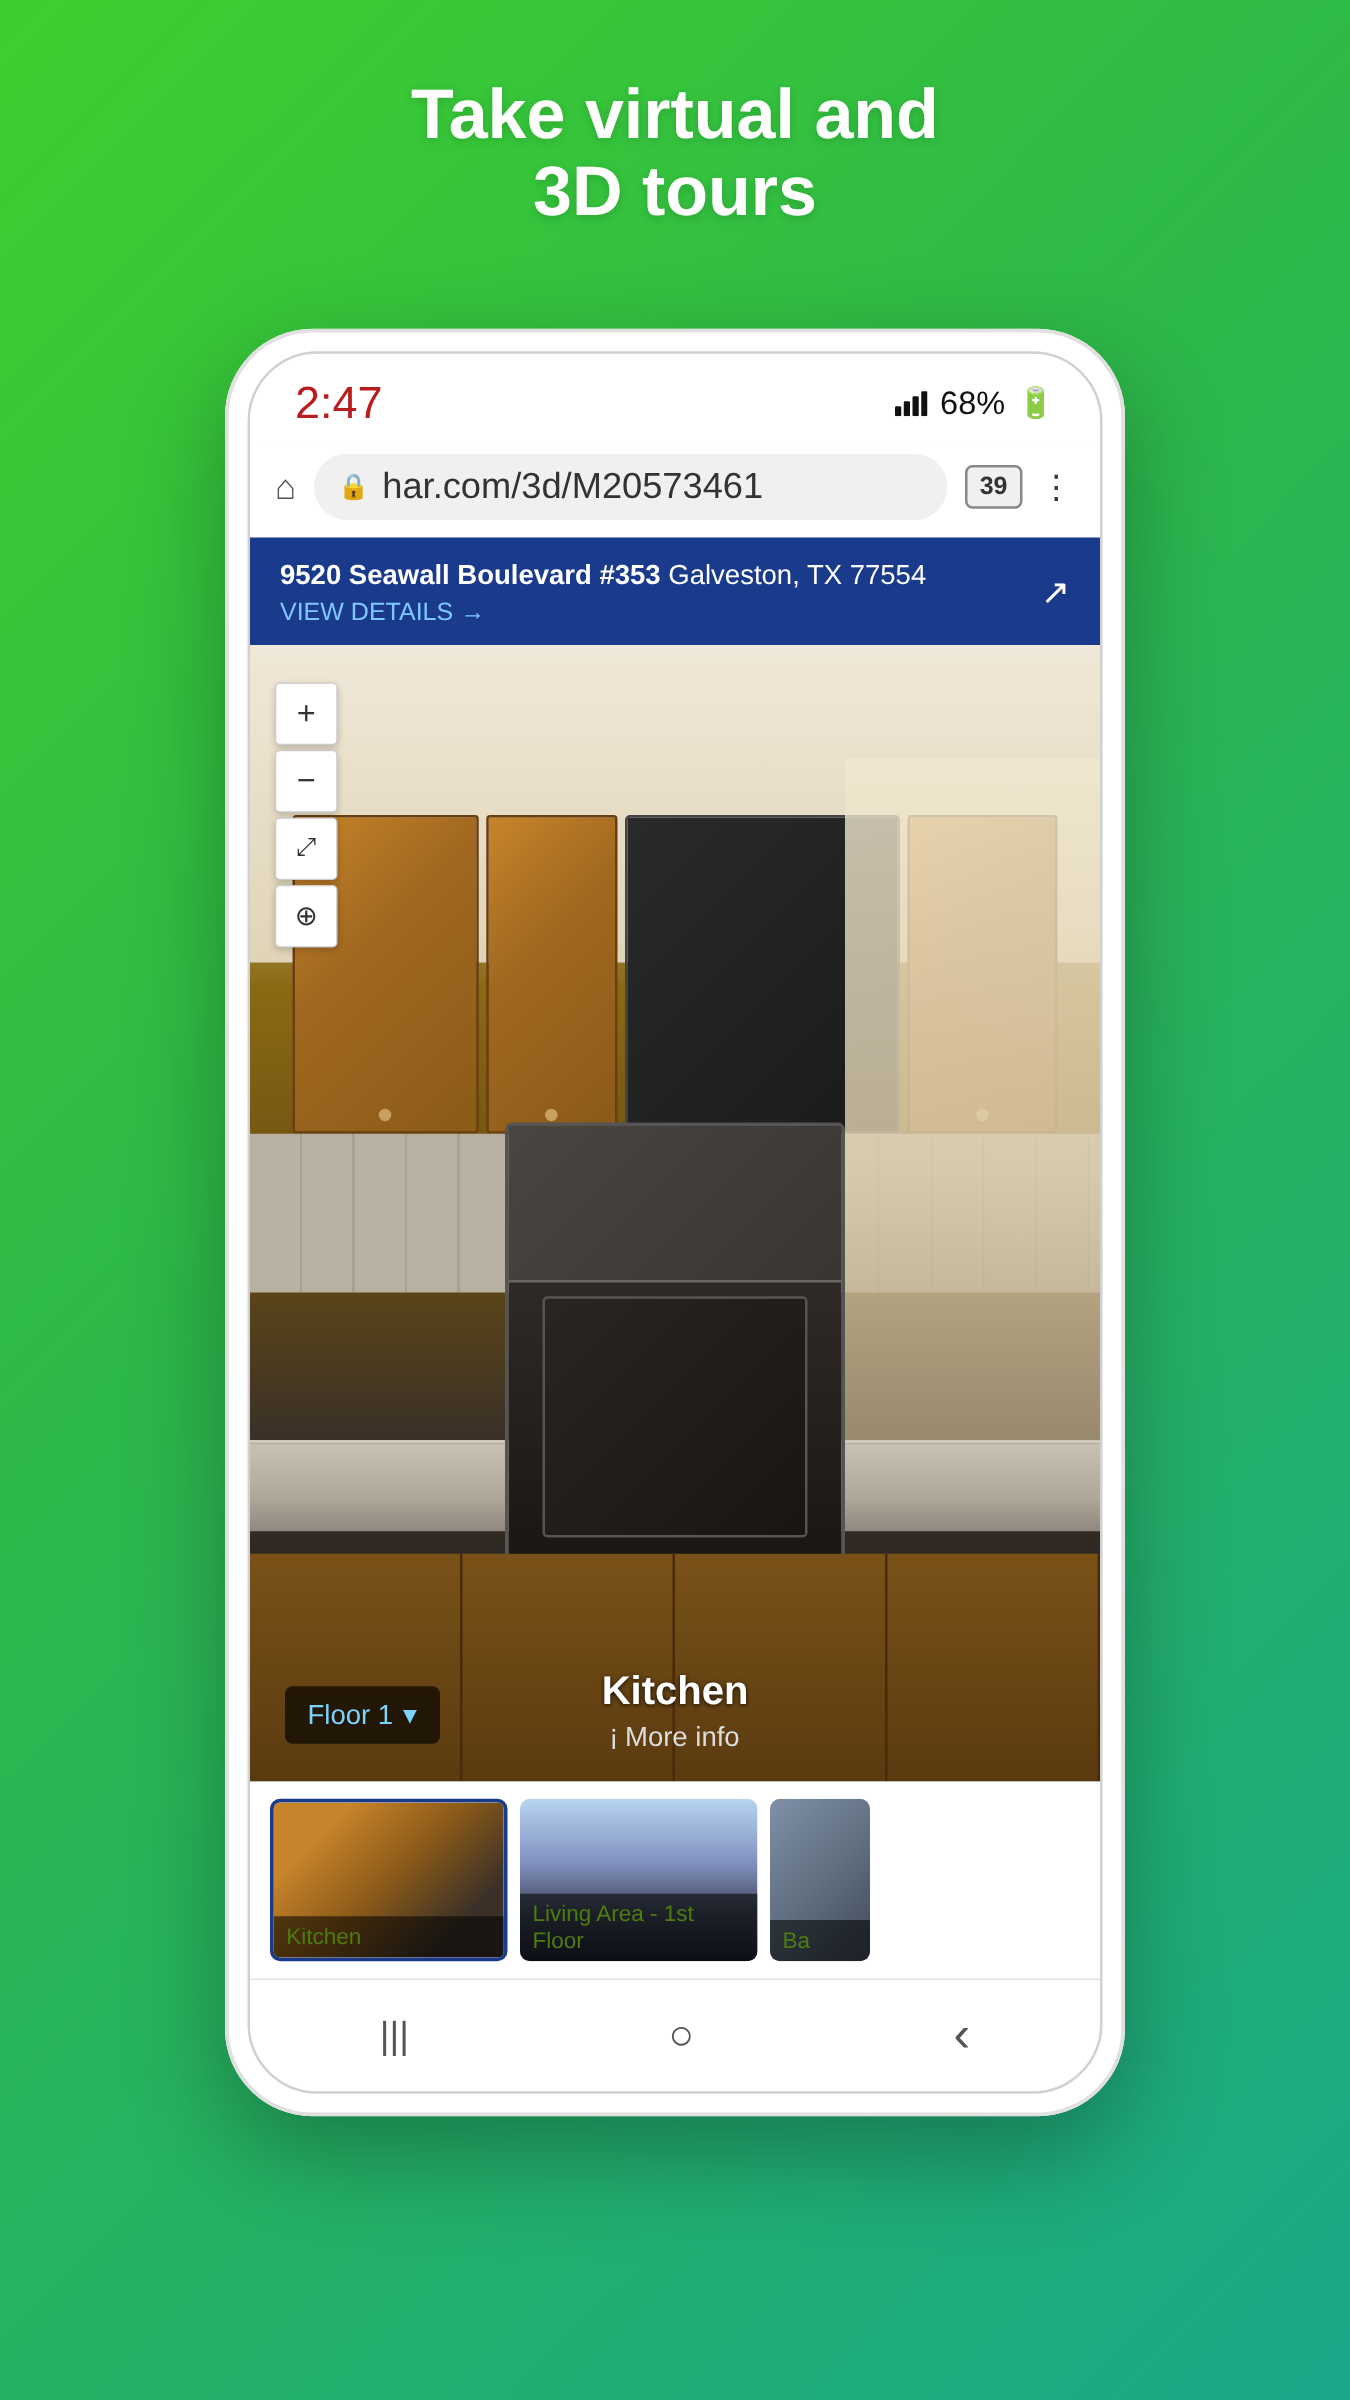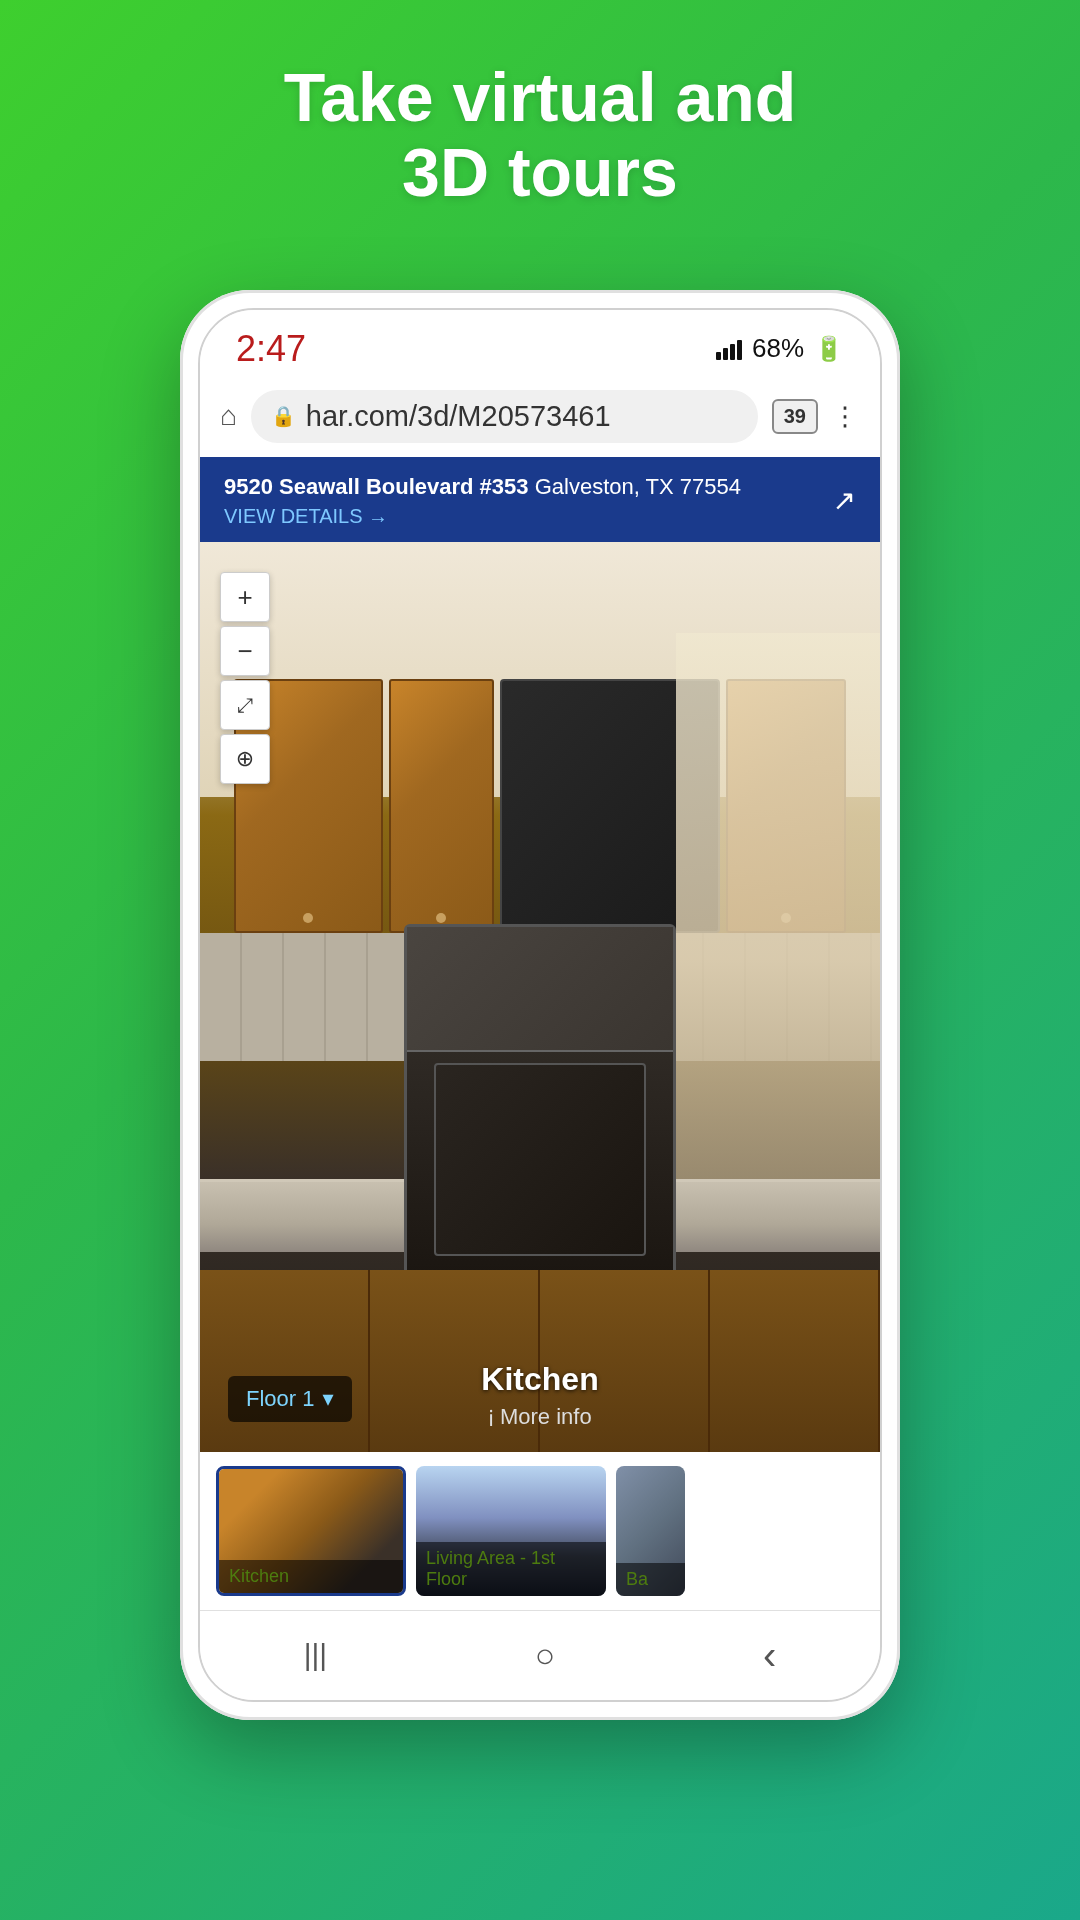--- a/index.html
+++ b/index.html
@@ -10,21 +10,21 @@
       background: linear-gradient(135deg, #3ecf2e 0%, #2db84a 40%, #1aa88a 100%);
       display: flex;
       flex-direction: column;
       align-items: center;
       font-family: 'Arial', sans-serif;
       overflow: hidden;
     }
 
     .header-text {
       color: white;
-      font-size: 68px;
+      font-size: 56px;
       font-weight: 900;
       text-align: center;
       margin-top: 60px;
       line-height: 1.1;
       text-shadow: 0 2px 8px rgba(0,0,0,0.15);
       width: 860px;
     }
 
     .phone-wrapper {
       margin-top: 80px;
@@ -555,21 +555,21 @@
         </div>
       </div>
 
       <div class="thumb">
         <div class="thumb-living-bg"></div>
         <div class="thumb-label">
           <span>Living Area - 1st Floor</span>
         </div>
       </div>
 
-      <div class="thumb" style="width:69px;">
+      <div class="thumb" style="width:80px;">
         <div class="thumb-other-bg"></div>
         <div class="thumb-label">
           <span>Ba</span>
         </div>
       </div>
     </div>
 
     <div class="nav-bar">
       <span class="nav-btn">|||</span>
       <span class="nav-btn" style="font-size:34px;">○</span>

